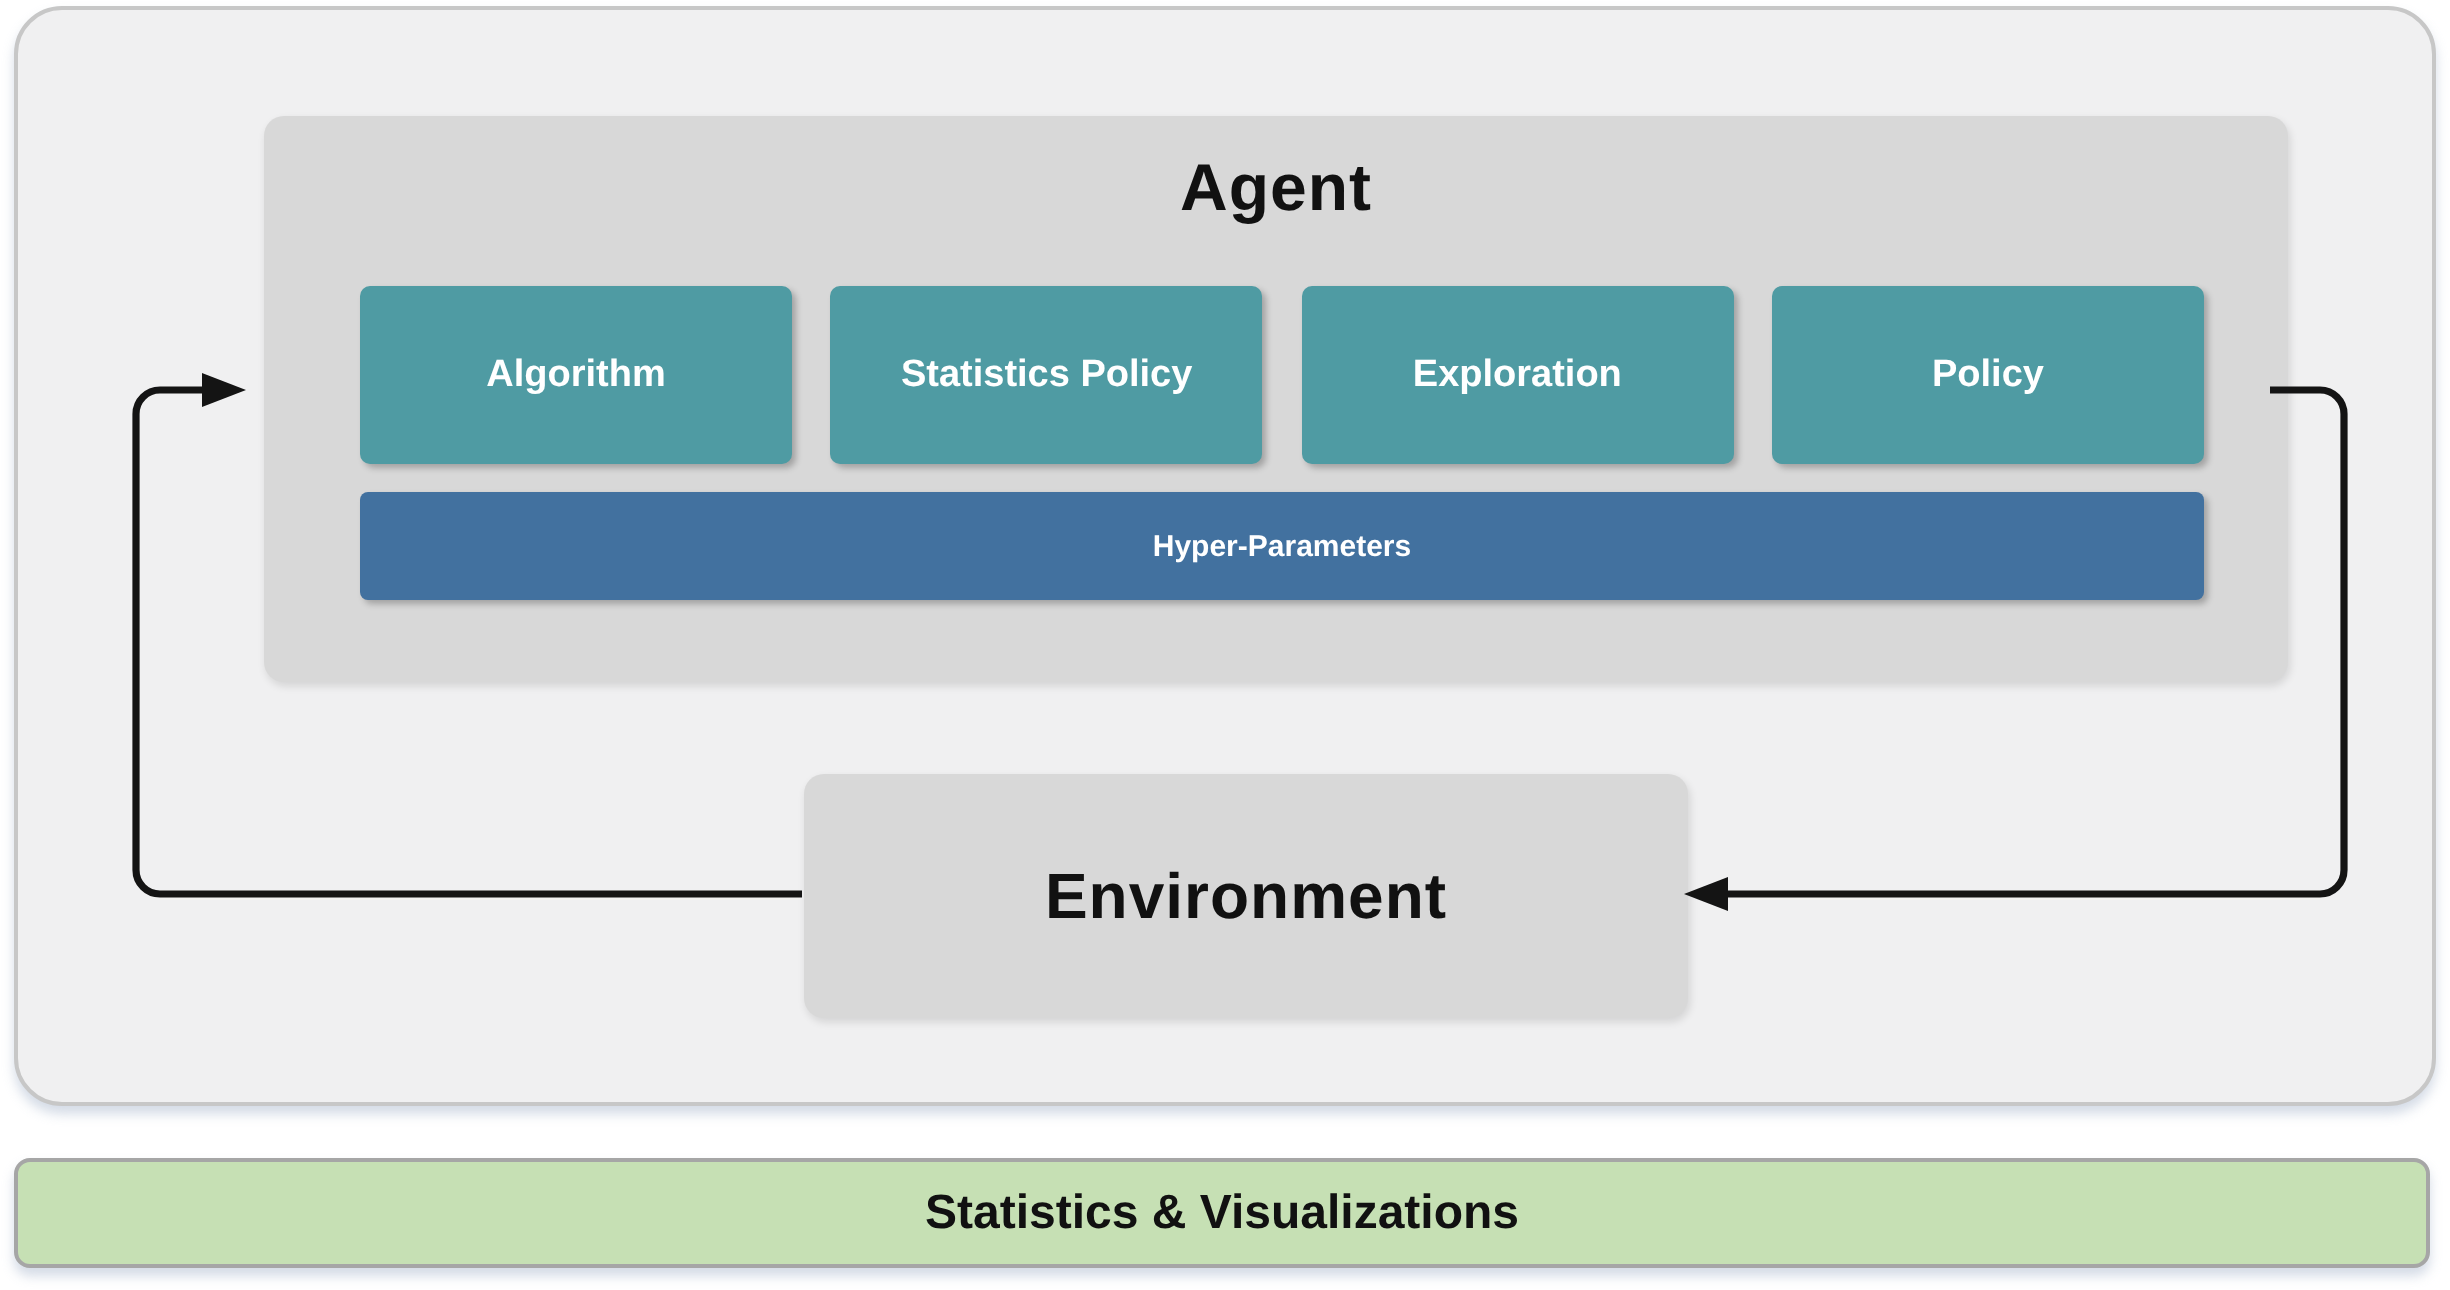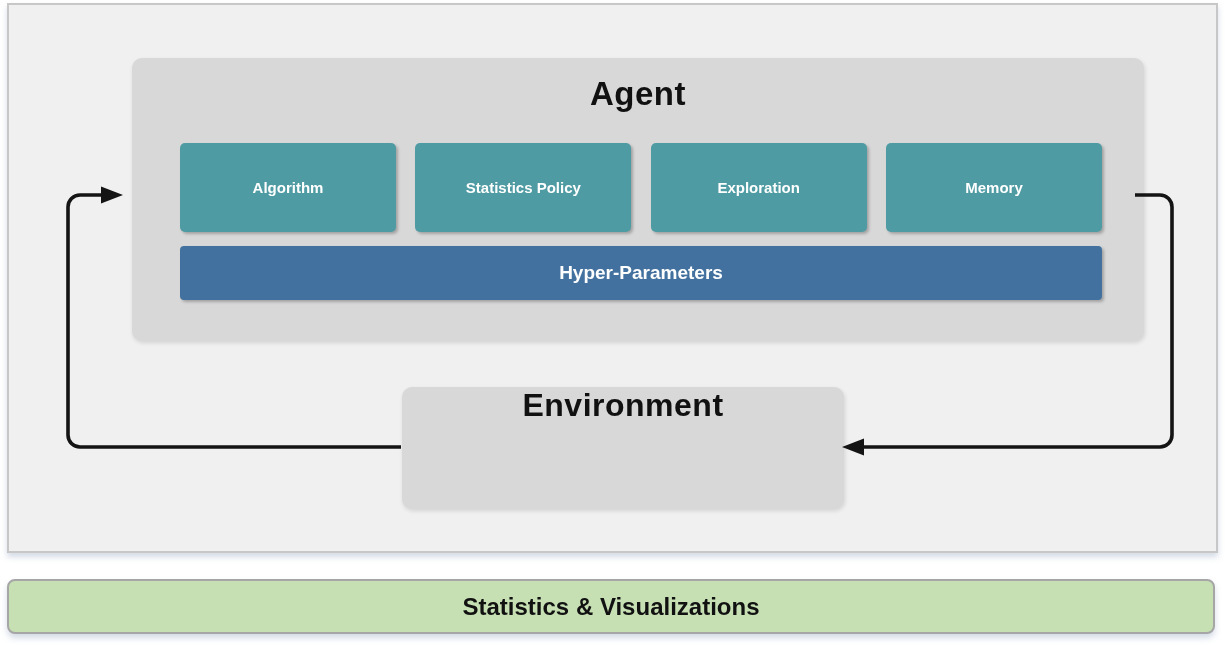--- a/index.html
+++ b/index.html
@@ -17,21 +17,21 @@
   }
   
   .outer-panel {
     position: absolute;
     left: 7px;
     top: 3px;
     width: 1211px;
     height: 550px;
     background: #f0f0f1;
     border: 2px solid #c7c7c7;
-    border-radius: 0;
+    border-radius: 24px;
     box-sizing: border-box;
     box-shadow: 0 4px 6px rgba(160,175,200,0.45);
   }
   
   .agent-box {
     position: absolute;
     left: 123px;
     top: 53px;
     width: 1012px;
     height: 283px;
@@ -60,52 +60,52 @@
     justify-content: space-between;
   }
   .comp {
     width: 216px;
     height: 89px;
     border-radius: 5px;
     display: flex;
     align-items: center;
     justify-content: center;
     color: #ffffff;
-    font-size: 15px;
+    font-size: 19px;
     font-weight: bold;
     box-shadow: 2px 2px 3px rgba(0,0,0,0.25);
     text-align: center;
   }
   .hyper {
     position: absolute;
     left: 48px;
     top: 188px;
     width: 922px;
     height: 54px;
     border-radius: 4px;
     display: flex;
     align-items: center;
     justify-content: center;
     color: #ffffff;
-    font-size: 19px;
+    font-size: 15px;
     font-weight: bold;
     box-shadow: 2px 2px 3px rgba(0,0,0,0.25);
   }
   
   .env-box {
     position: absolute;
     left: 400px;
     top: 385px;
     width: 442px;
     height: 122px;
     background: #d8d8d8;
     border-radius: 10px;
     box-shadow: 1px 2px 4px rgba(0,0,0,0.12);
     display: flex;
-    align-items: flex-start;
+    align-items: center;
     justify-content: center;
   }
   .env-title {
     font-size: 32px;
     font-weight: bold;
     color: #111111;
     letter-spacing: 0.5px;
   }
   
   .arrows {
@@ -145,21 +145,21 @@
 
   <div class="outer-panel">
 
     <div class="agent-box">
       <div class="agent-title">Agent</div>
 
       <div class="comp-row">
         <div class="comp" style="background: rgb(79, 155, 163);">Algorithm</div>
         <div class="comp" style="background: rgb(79, 155, 163);">Statistics Policy</div>
         <div class="comp" style="background: rgb(79, 155, 163);">Exploration</div>
-        <div class="comp" style="background: rgb(79, 155, 163);">Memory</div>
+        <div class="comp" style="background: rgb(79, 155, 163);">Policy</div>
       </div>
 
       <div class="hyper" style="background: rgb(66, 113, 159);">Hyper-Parameters</div>
     </div>
 
     <div class="env-box" style="left:393px; top:382px;">
       <span class="env-title">Environment</span>
     </div>
 
   </div>

